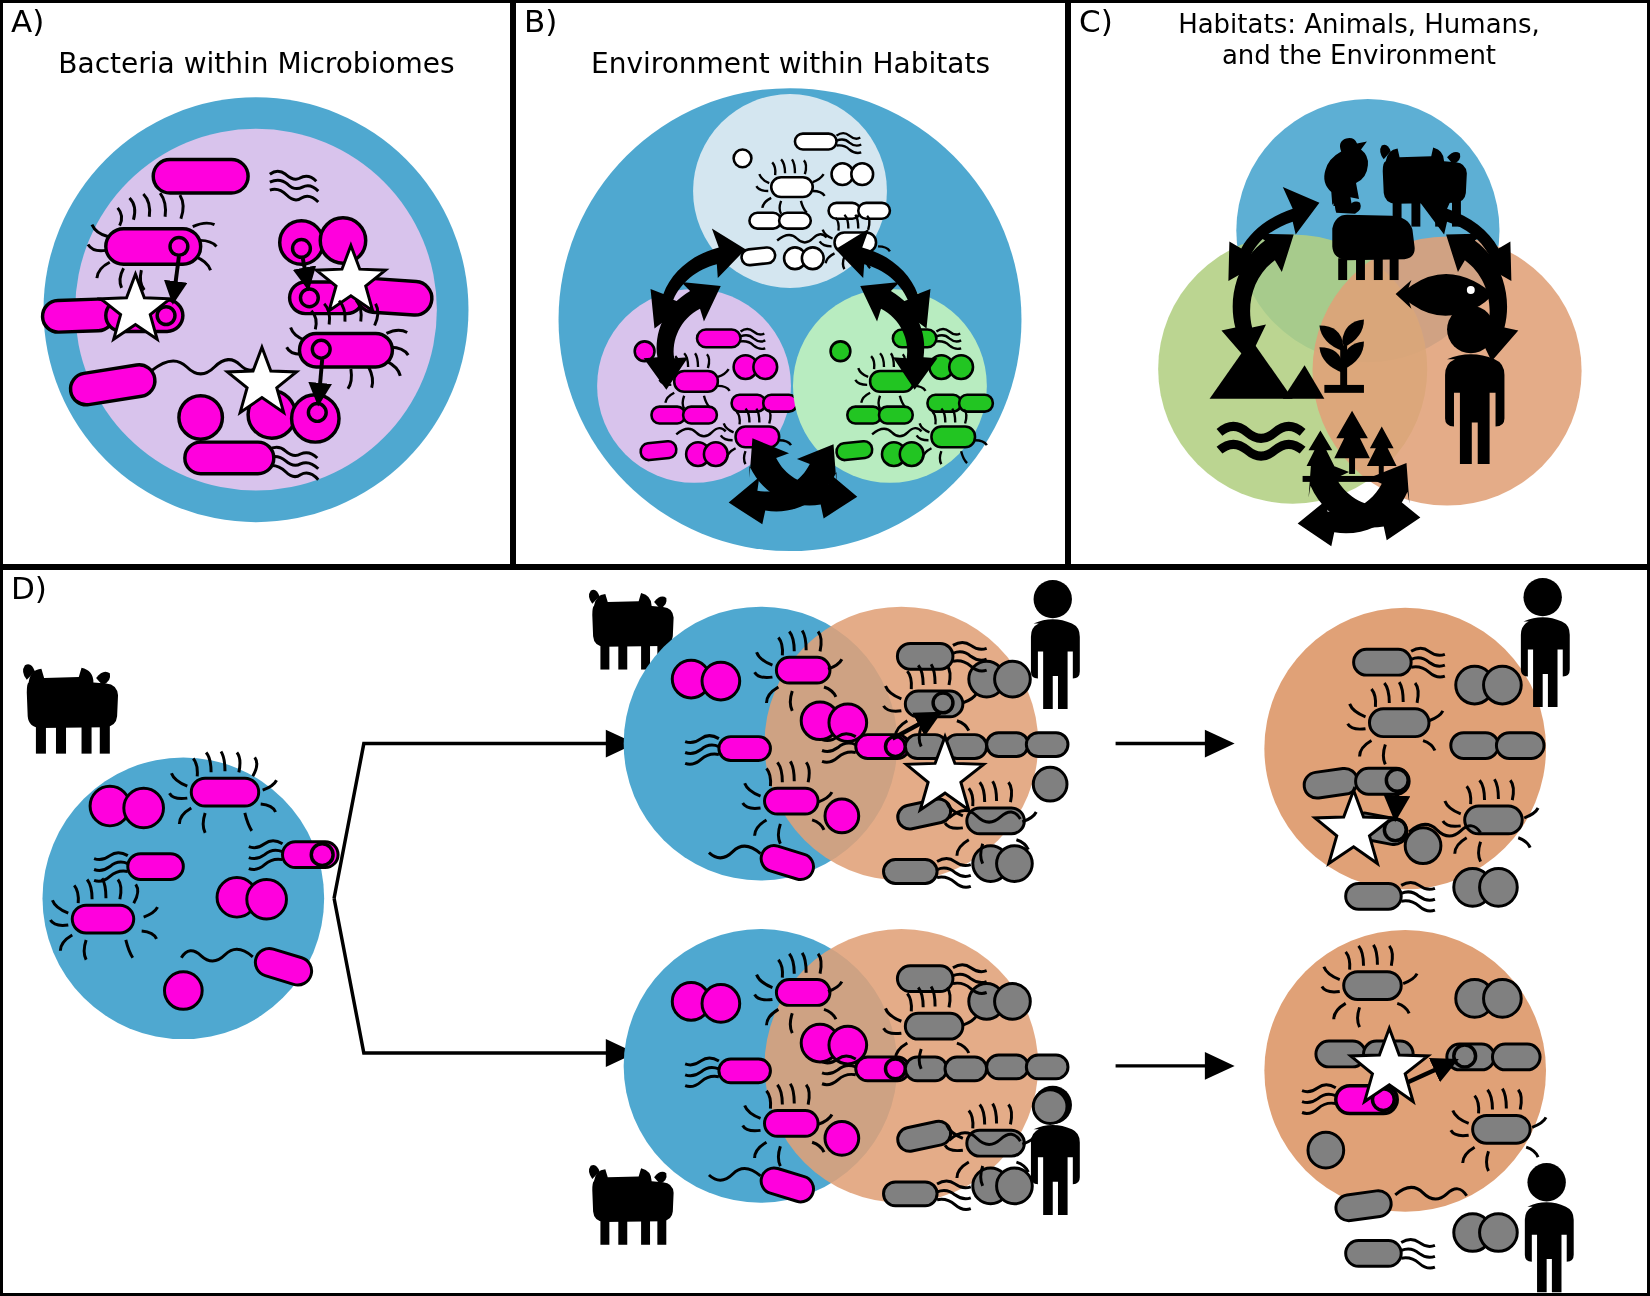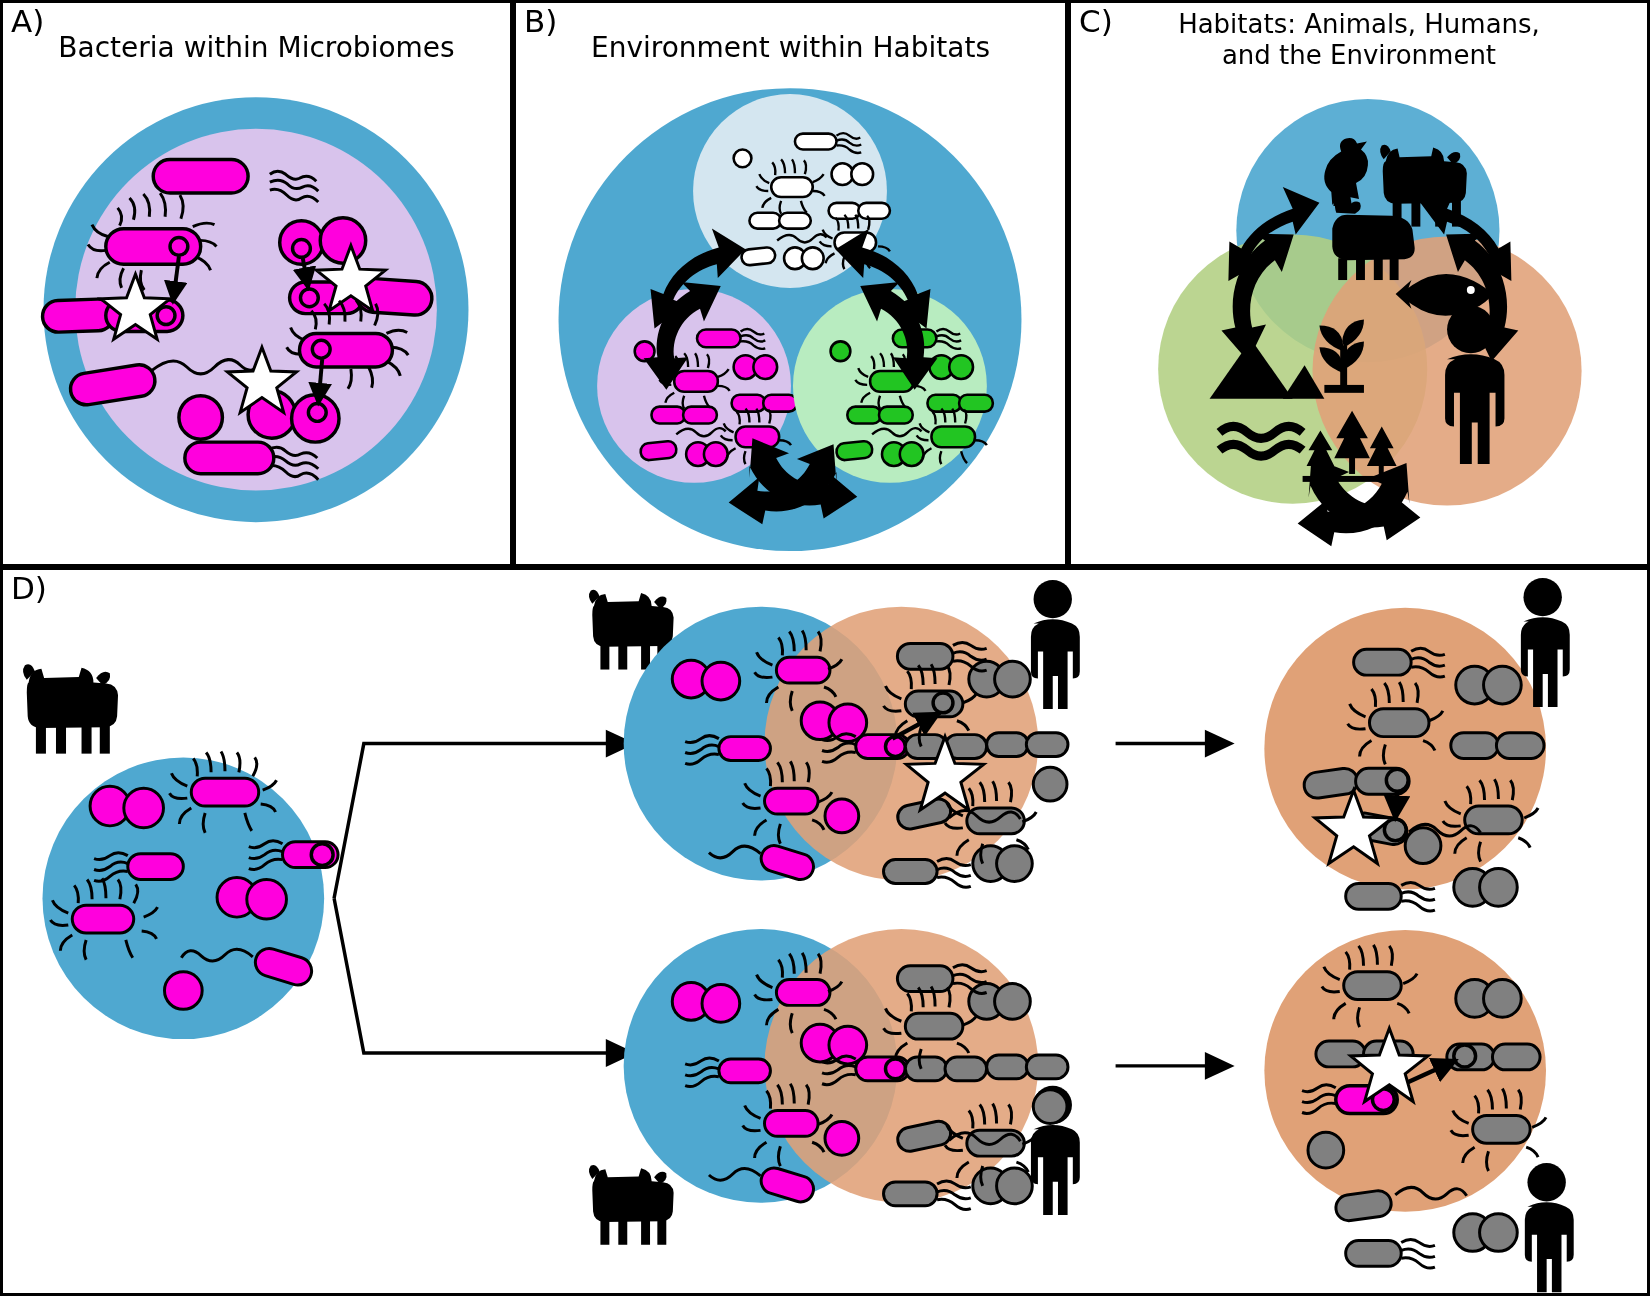--- a/index.html
+++ b/index.html
@@ -4,21 +4,21 @@
 <style>
   html,body{margin:0;padding:0;background:#fff;}
   body{width:1650px;height:1296px;font-family:"DejaVu Sans",sans-serif;overflow:hidden;}
   #figure{position:relative;width:1650px;height:1296px;background:#fff;}
   .panel{position:absolute;box-sizing:border-box;border:3px solid #000;background:#fff;}
   #panel-a{left:0;top:0;width:513px;height:567px;}
   #panel-b{left:513px;top:0;width:555px;height:567px;}
   #panel-c{left:1068px;top:0;width:582px;height:567px;}
   #panel-d{left:0;top:567px;width:1650px;height:729px;}
   .panel-letter{position:absolute;left:8px;top:2px;font-size:31px;color:#000;line-height:1.05;}
-  .panel-title{position:absolute;left:0;right:0;top:28px;text-align:center;font-size:28px;color:#000;line-height:1.18;white-space:pre-line;}
+  .panel-title{position:absolute;left:0;right:0;top:44px;text-align:center;font-size:28px;color:#000;line-height:1.18;white-space:pre-line;}
   #panel-c .panel-title{top:6px;font-size:26px;}
   .svg-layer{position:absolute;left:0;top:0;width:100%;height:100%;}
 </style>
 </head>
 <body>
 
 <div id="figure">
 
   <div class="panel" id="panel-a">
     <div class="panel-letter">A)</div>

